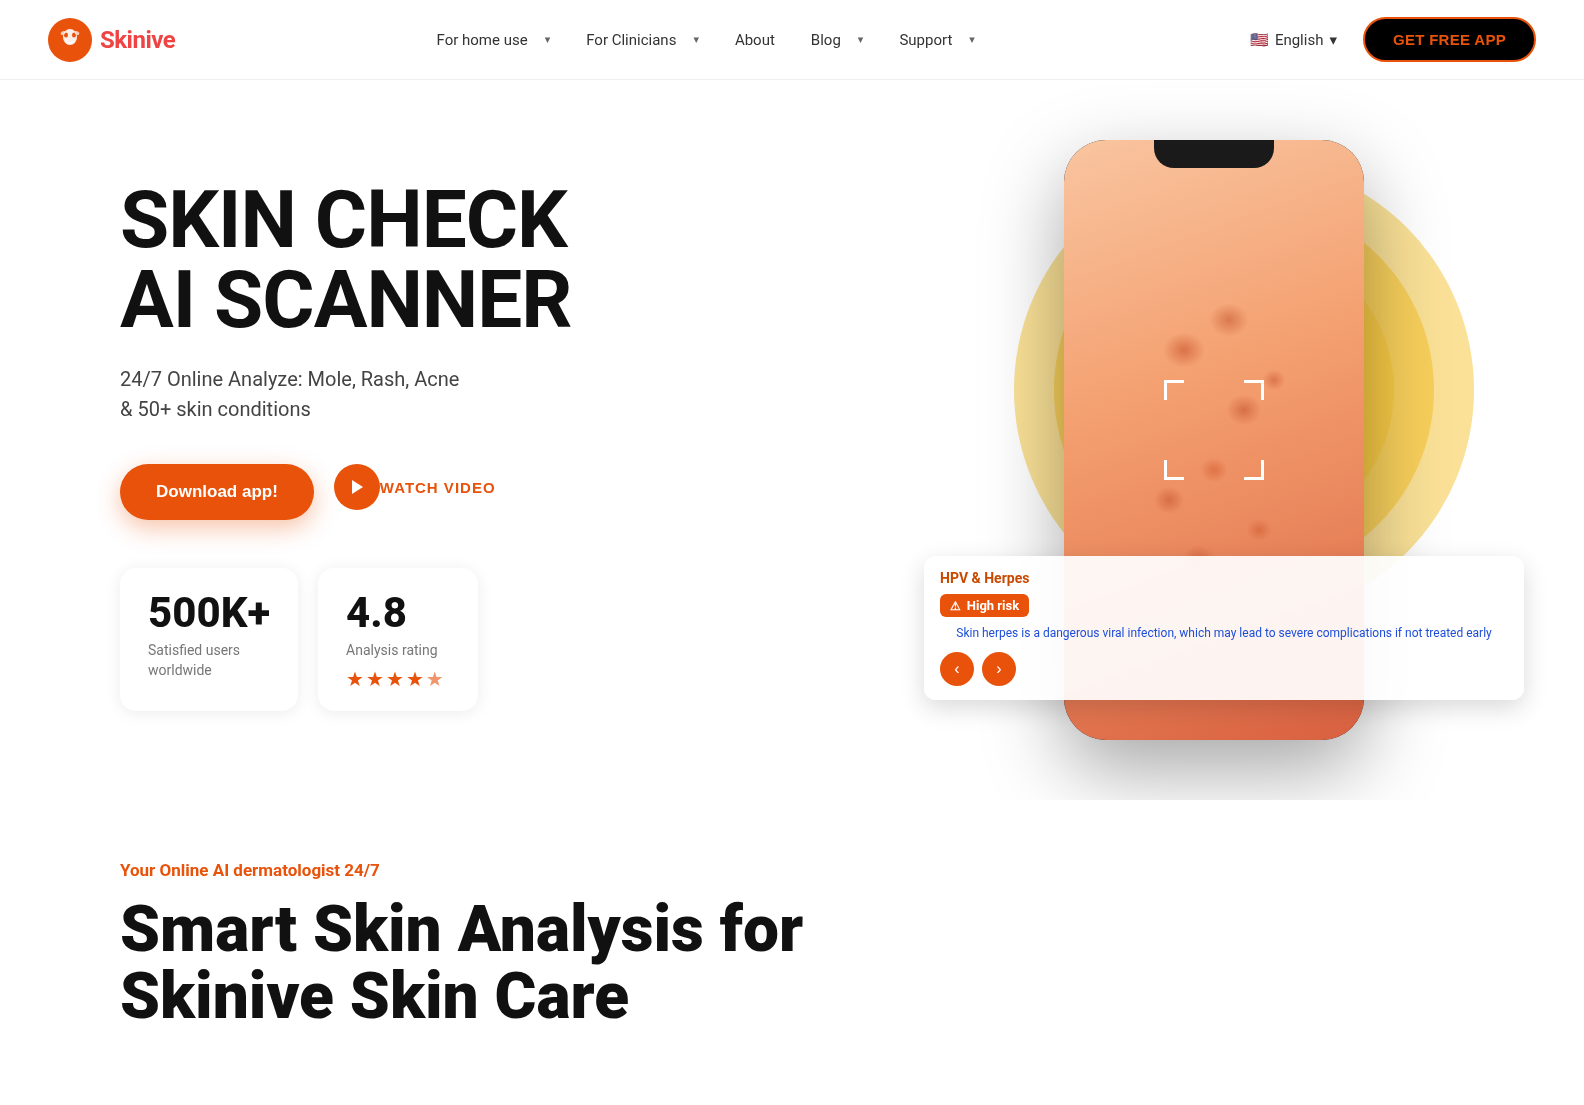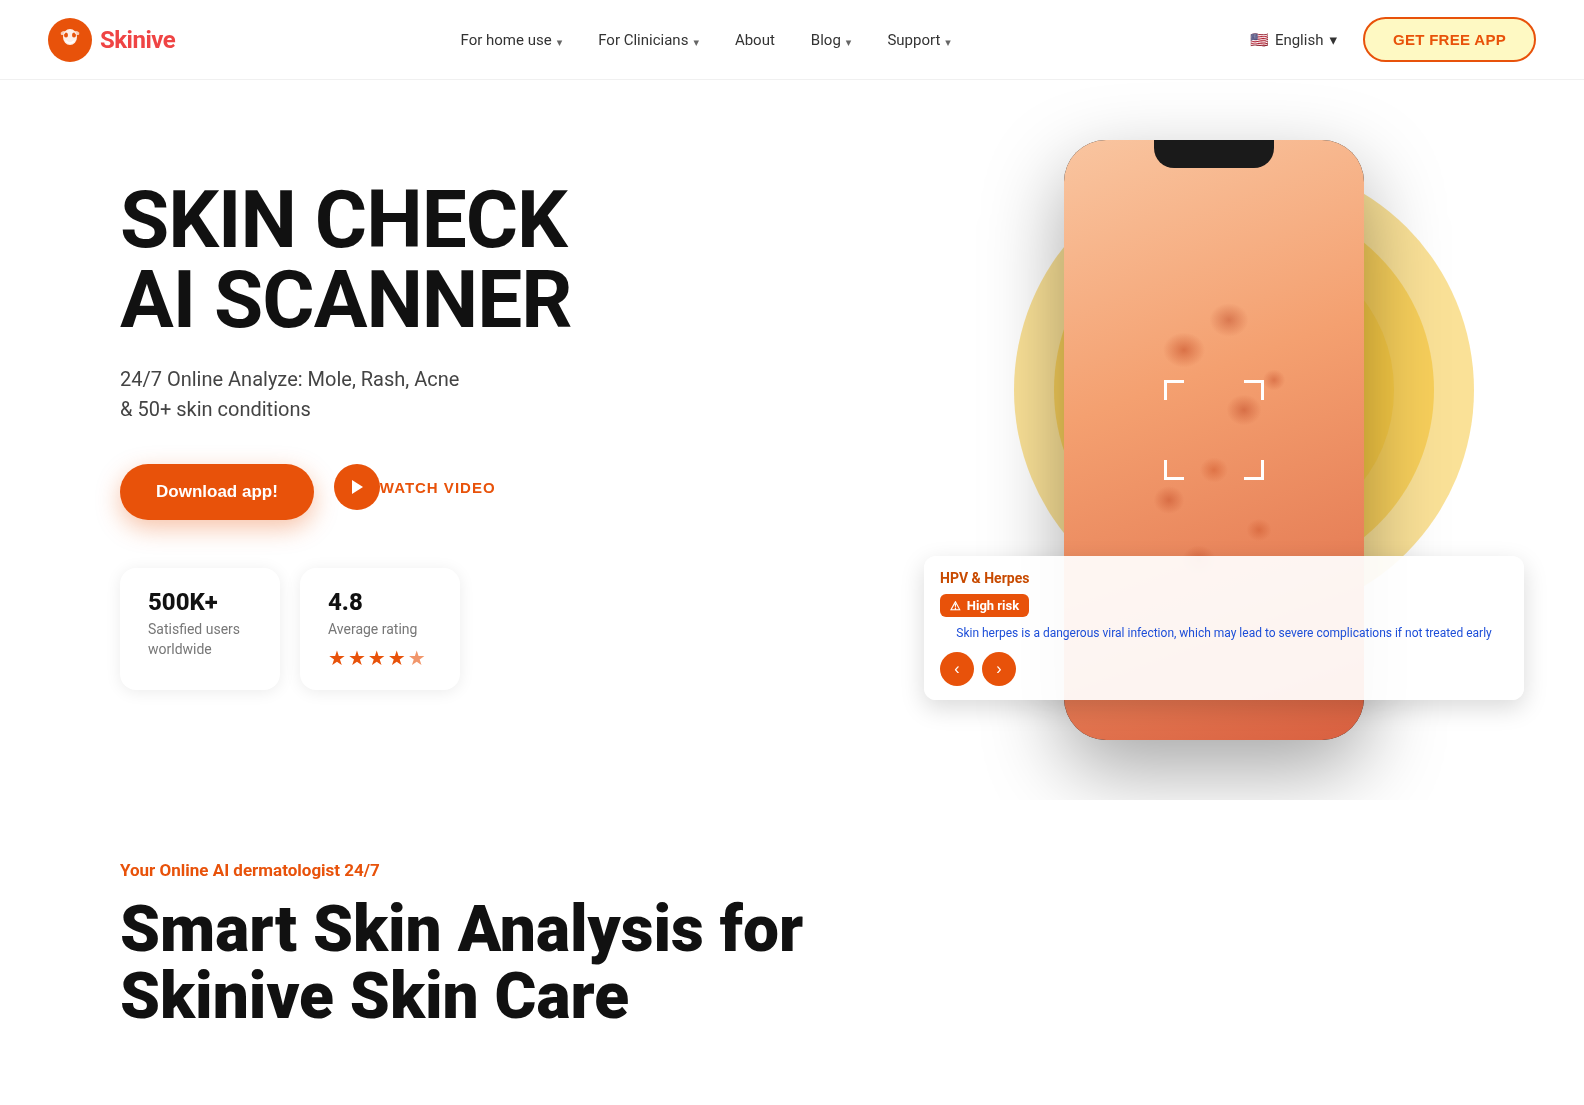--- a/index.html
+++ b/index.html
@@ -12,32 +12,32 @@
       border-bottom: 1px solid #f0f0f0; position: sticky; top: 0; z-index: 100;
     }
     .nav-logo { display: flex; align-items: center; gap: 8px; text-decoration: none; }
     .logo-icon {
       width: 44px; height: 44px; background: #e8520a; border-radius: 50%;
       display: flex; align-items: center; justify-content: center; color: #fff; font-size: 20px;
     }
     .logo-text { font-size: 24px; font-weight: 700; color: #ef4444; letter-spacing: -0.5px; }
     .nav-links { display: flex; align-items: center; gap: 8px; }
     .nav-link {
-      display: flex; align-items: flex-end; gap: 5px;
+      display: flex; align-items: center; gap: 17px;
       padding: 8px 14px; font-size: 15px; color: #333; cursor: pointer;
       text-decoration: none; white-space: nowrap; border-radius: 6px;
     }
     .nav-link .chevron { font-size: 11px; color: #666; }
     .nav-right { display: flex; align-items: center; gap: 12px; }
     .lang-btn {
       display: flex; align-items: center; gap: 6px;
       padding: 8px 14px; font-size: 15px; color: #333; cursor: pointer; border-radius: 6px;
     }
     .get-app-btn {
-      padding: 12px 28px; background: #fef9c3; color: #e8520a;
+      padding: 12px 28px; background: #000000; color: #e8520a;
       border: 2px solid #e8520a; border-radius: 30px; font-size: 15px;
       font-weight: 700; cursor: pointer; white-space: nowrap; letter-spacing: 0.3px;
     }
 
     
     .hero {
       display: flex; align-items: flex-start; justify-content: space-between;
       padding: 60px 80px 40px 120px; min-height: 680px; position: relative; overflow: hidden;
     }
     .hero-left { max-width: 560px; padding-top: 40px; }
@@ -62,21 +62,21 @@
     .play-icon {
       width: 46px; height: 46px; background: #e8520a; border-radius: 50%;
       display: flex; align-items: center; justify-content: center; color: #fff;
       font-size: 16px; flex-shrink: 0;
     }
     .stats-row { display: flex; gap: 20px; }
     .stat-card {
       background: #fff; border-radius: 16px; padding: 20px 28px;
       box-shadow: 0 2px 16px rgba(0,0,0,0.08); min-width: 160px;
     }
-    .stat-number { font-size: 24px; font-weight: 800; color: #111; }
+    .stat-number { font-size: 42px; font-weight: 800; color: #111; }
     .stat-label { font-size: 14px; color: #777; margin-top: 4px; line-height: 1.4; }
     .stars { color: #e8520a; font-size: 20px; margin-top: 6px; letter-spacing: 2px; }
 
     
     .hero-right {
       position: relative; width: 520px; height: 620px; flex-shrink: 0;
     }
     
     .deco-circle {
       position: absolute; border-radius: 50%; background: #f5c842;
@@ -231,21 +231,21 @@
         <span>WATCH VIDEO</span>
       </button>
     </div>
     <div class="stats-row">
       <div class="stat-card">
         <div class="stat-number">500K+</div>
         <div class="stat-label">Satisfied users<br>worldwide</div>
       </div>
       <div class="stat-card">
         <div class="stat-number">4.8</div>
-        <div class="stat-label">Average rating</div>
+        <div class="stat-label">Analysis rating</div>
         <div class="stars">★★★★<span style="opacity:0.6">★</span></div>
       </div>
     </div>
   </div>
 
   <div class="hero-right">
 
     <div class="deco-circle deco-circle-1"></div>
     <div class="deco-circle deco-circle-2"></div>
     <div class="deco-circle deco-circle-3"></div>

